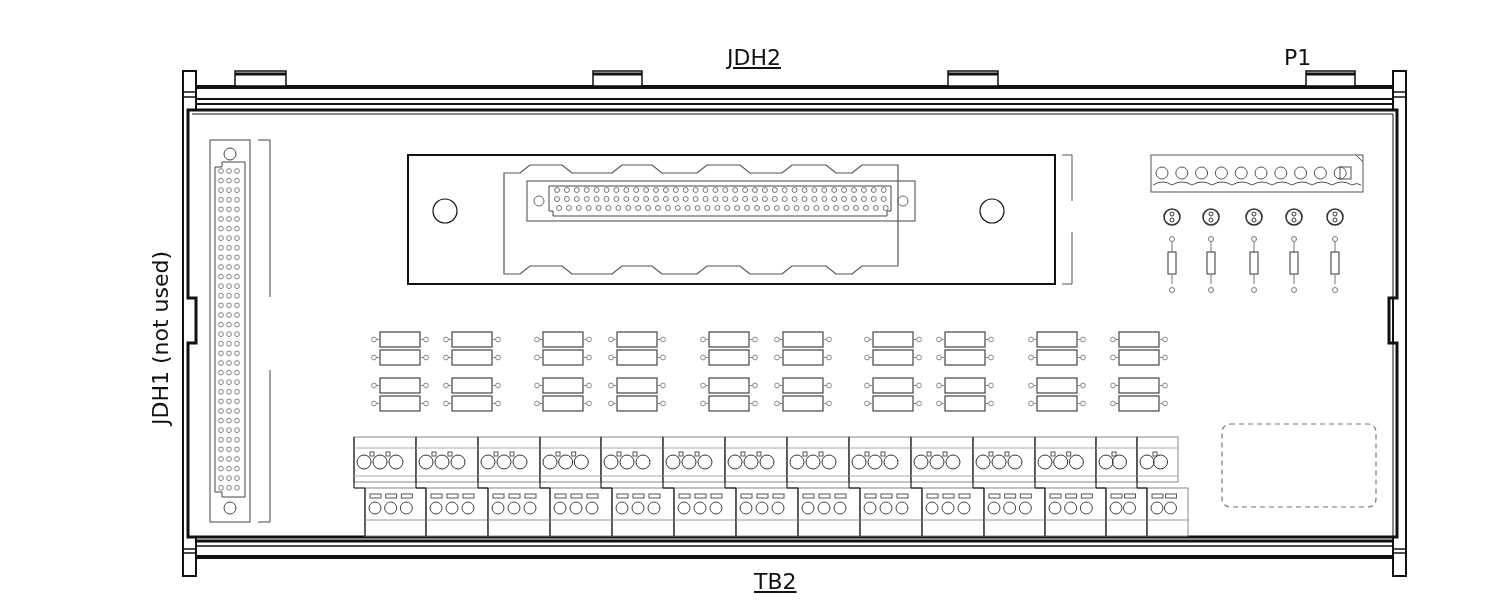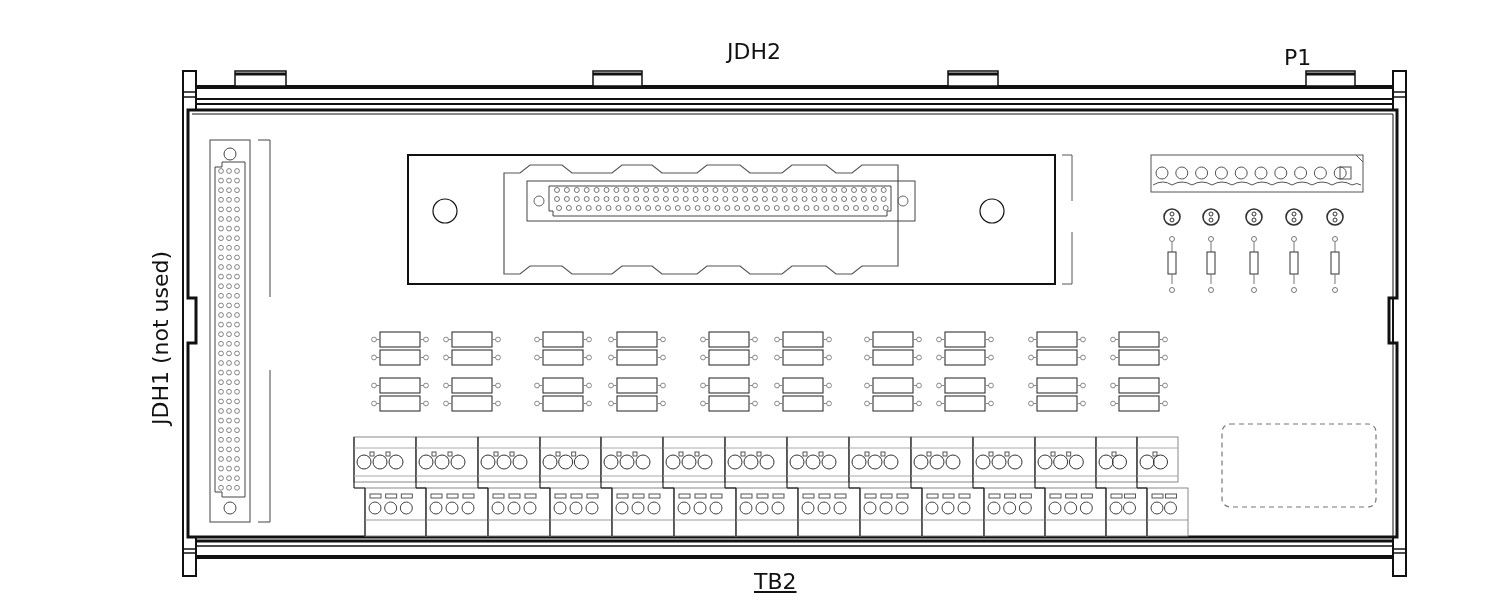--- a/index.html
+++ b/index.html
@@ -1,19 +1,19 @@
 <!DOCTYPE html>
 <html><head>
 <meta charset="utf-8">
 <style>
   html,body{margin:0;padding:0;background:#ffffff;}
   body{width:1499px;height:602px;position:relative;overflow:hidden;font-family:"DejaVu Sans","Liberation Sans",sans-serif;}
   #board{position:absolute;left:0;top:0;}
   .lbl{position:absolute;font-size:22px;color:#111;white-space:nowrap;font-family:"DejaVu Sans","Liberation Sans",sans-serif;}
-  #lbl-jdh2{left:727px;top:39px;}
+  #lbl-jdh2{left:727px;top:45px;text-decoration:underline;}
   #lbl-p1{left:1284px;top:45px;}
   #lbl-tb2{left:754px;top:569px;text-decoration:underline;}
 </style>
 </head>
 <body>
 
 <svg id="board" width="1499" height="602" viewBox="0 0 1499 602" xmlns="http://www.w3.org/2000/svg">
 
   <g fill="none" stroke="#111">
     <rect x="183" y="71" width="13" height="505" stroke-width="2" fill="#fff"></rect>

